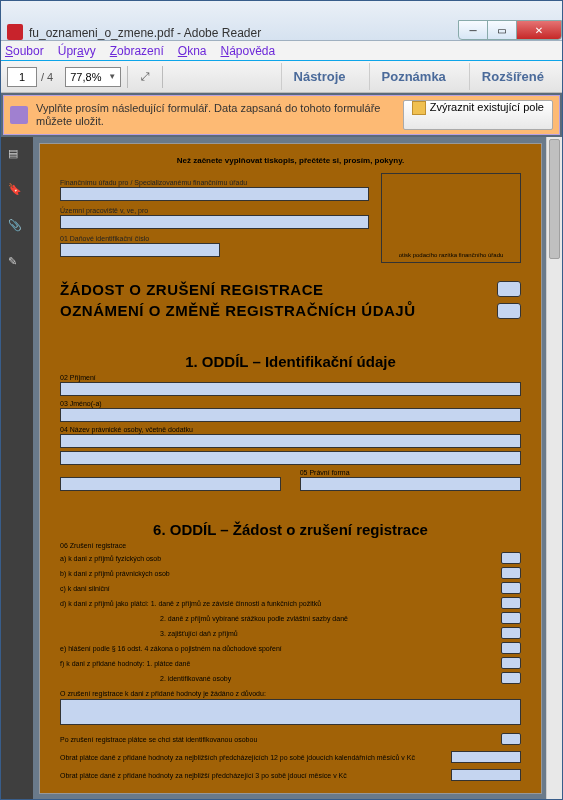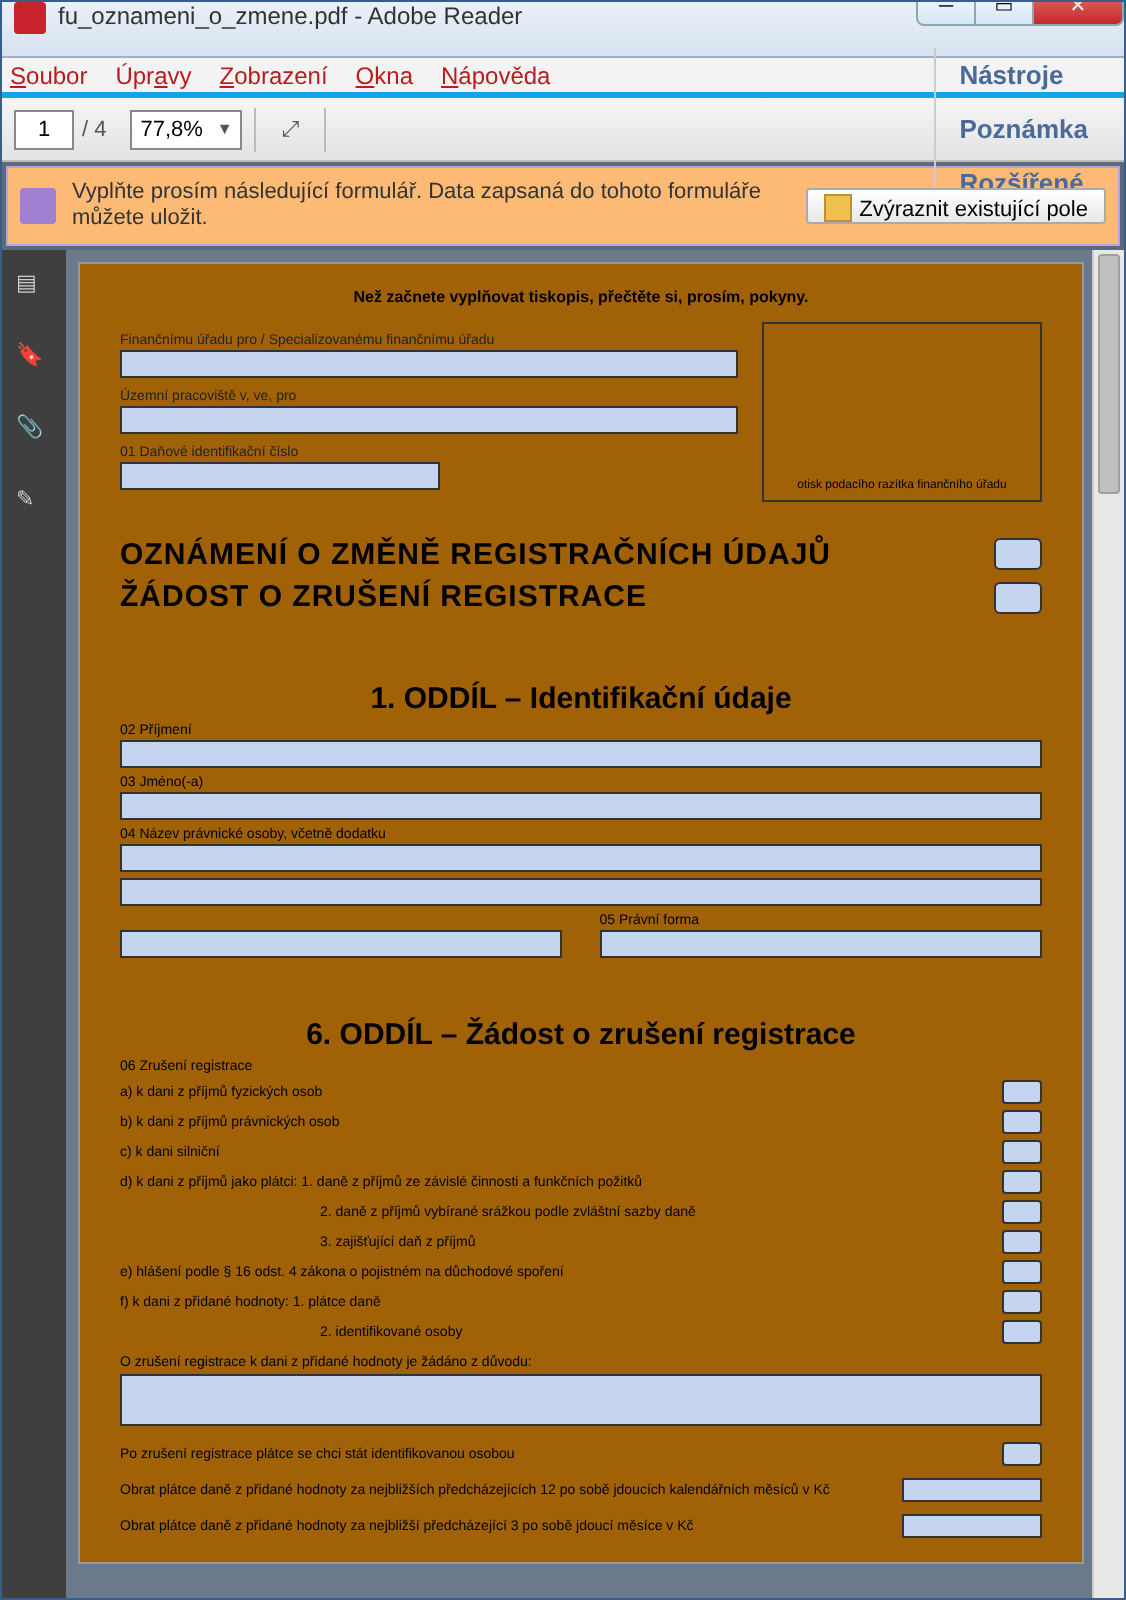--- a/index.html
+++ b/index.html
@@ -1,47 +1,47 @@
 <!DOCTYPE html>
 <html><head>
 <meta charset="utf-8">
 <style>
 * { box-sizing: border-box; margin: 0; padding: 0; }
 body { font-family: "Segoe UI", Tahoma, sans-serif; font-size: 11px; background: #5a6a7a; width: 563px; height: 800px; overflow: hidden; border: 1px solid #385d8a; }
 
 
-.titlebar { height: 28px; background: linear-gradient(#eaf0f7, #d6e2f0); display: flex; align-items: flex-start; padding-left: 6px; border-bottom: 1px solid #a0b0c0; }
+.titlebar { height: 40px; background: linear-gradient(#eaf0f7, #d6e2f0); display: flex; align-items: flex-end; padding-left: 6px; border-bottom: 1px solid #a0b0c0; }
 .titlebar .app-icon { width: 16px; height: 16px; background: #c8232c; border-radius: 2px; margin-right: 6px; }
 .titlebar .title-text { flex: 1; color: #333; font-size: 12px; }
 .win-controls { display: flex; height: 20px; margin-top: -8px; }
 .win-btn { width: 30px; height: 20px; display: flex; align-items: center; justify-content: center; font-size: 10px; border: 1px solid #8aa; background: linear-gradient(#f7fbff,#d7e6f5); margin-left: -1px; }
 .win-btn.min { border-bottom-left-radius: 4px; }
 .win-btn.close { background: linear-gradient(#e57373,#c62828); color: #fff; width: 46px; border-bottom-right-radius: 4px; }
 
 
-.menubar { height: 20px; background: #f3f3f3; display: flex; align-items: center; padding: 0 4px; border-bottom: 3px solid #0ea5e9; font-size: 12px; color: #b91c1c; }
+.menubar { height: 20px; background: #f3f3f3; display: flex; align-items: center; padding: 0 4px; border-bottom: 1px solid #0ea5e9; font-size: 12px; color: #6d28d9; }
 .menubar span { margin-right: 14px; cursor: default; }
 .menubar span u { text-decoration: underline; }
 
 
 .toolbar { height: 32px; background: linear-gradient(#f5f5f5,#e3e3e3); display: flex; align-items: center; padding: 0 6px; border-bottom: 1px solid #bbb; }
 .page-box { width: 30px; height: 20px; border: 1px solid #888; background: #fff; text-align: center; font-size: 11px; }
 .slash { margin: 0 4px; color: #555; }
 .zoom-box { width: 56px; height: 20px; border: 1px solid #888; background: #fff; text-align: left; padding: 0 4px; font-size: 11px; margin-left: 8px; display: flex; align-items: center; justify-content: space-between; }
 .zoom-box .arrow { font-size: 8px; color: #555; }
 .divider { width: 1px; height: 22px; background: #bbb; margin: 0 6px; }
 .icon-btn { width: 22px; height: 22px; display: flex; align-items: center; justify-content: center; color: #555; cursor: pointer; }
-.right-tools { margin-left: auto; display: flex; gap: 0; flex-direction: column; }
+.right-tools { margin-left: auto; display: flex; gap: 11px; }
 .right-tools .tool { padding: 6px 12px; font-size: 13px; font-weight: 600; color: #4a6a9a; cursor: pointer; border-left: 1px solid #ccc; }
 
 
 .banner { height: 40px; background: #fdba74; border: 1px solid #b8a0e0; margin: 2px; display: flex; align-items: center; padding: 0 6px; }
 .banner .info-icon { width: 18px; height: 18px; background: #a080d0; border-radius: 2px; margin-right: 8px; flex-shrink: 0; }
 .banner-text { flex: 1; font-size: 11px; color: #333; line-height: 1.2; }
-.highlight-btn { height: 18px; padding: 0 8px; background: linear-gradient(#fff,#e8e8e8); border: 1px solid #aaa; border-radius: 2px; font-size: 11px; display: flex; align-items: flex-end; gap: 4px; }
+.highlight-btn { height: 30px; padding: 0 8px; background: linear-gradient(#fff,#e8e8e8); border: 1px solid #aaa; border-radius: 2px; font-size: 11px; display: flex; align-items: flex-start; gap: 4px; }
 .highlight-btn .hl-icon { width: 14px; height: 14px; background: #f0c050; border: 1px solid #c09030; }
 
 
 .main { display: flex; height: 677px; }
 .sidebar { width: 32px; background: #3f3f3f; display: flex; flex-direction: column; align-items: center; padding-top: 10px; gap: 18px; }
 .side-icon { width: 18px; height: 18px; color: #ccc; cursor: pointer; }
 .doc-viewport { flex: 1; background: #6a7a8a; overflow: hidden; position: relative; }
 .scrollbar-v { position: absolute; right: 0; top: 0; width: 16px; height: 100%; background: #e8e8e8; border-left: 1px solid #ccc; }
 .scrollbar-v .thumb { position: absolute; left: 2px; right: 2px; top: 2px; height: 120px; background: #c0c0c0; border: 1px solid #a0a0a0; border-radius: 2px; }
 
@@ -144,22 +144,22 @@
           <div class="fld-label">01 Daňové identifikační číslo</div>
           <div class="fld fld-med"></div>
         </div>
         <div class="stamp-box">
           <span>otisk podacího razítka finančního úřadu</span>
         </div>
       </div>
 
       <div class="title-block">
         <div class="titles">
+          <div class="h1">ŽÁDOST O ZRUŠENÍ REGISTRACE</div>
           <div class="h1">OZNÁMENÍ O ZMĚNĚ REGISTRAČNÍCH ÚDAJŮ</div>
-          <div class="h1">ŽÁDOST O ZRUŠENÍ REGISTRACE</div>
         </div>
         <div class="title-checks">
           <div class="chk-lg"></div>
           <div class="chk-lg"></div>
         </div>
       </div>
 
       <div class="section-head">1. ODDÍL – Identifikační údaje</div>
       <div class="sub-label">02 Příjmení</div>
       <div class="fld fld-wide"></div>

